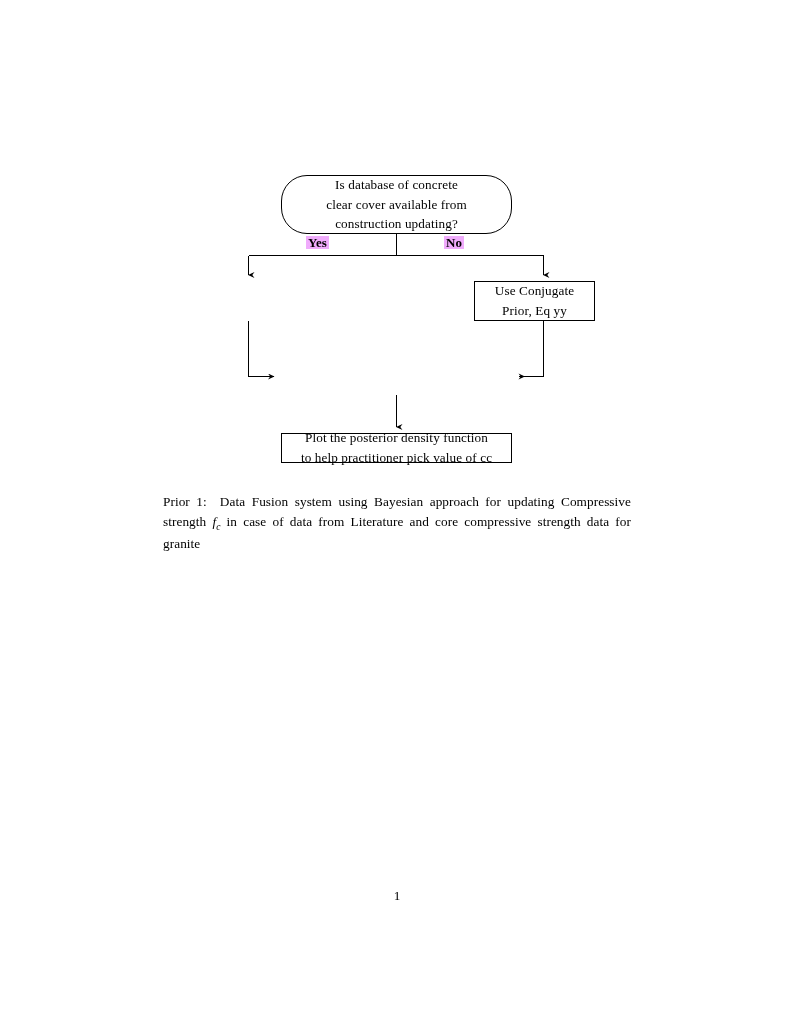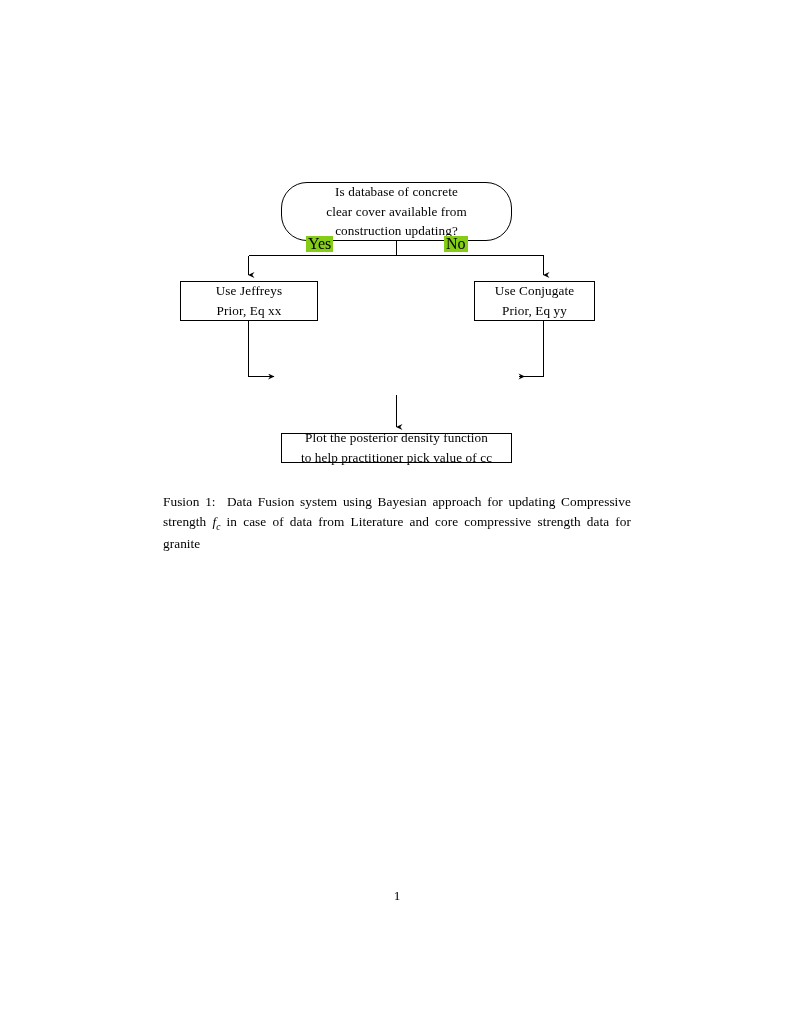--- a/index.html
+++ b/index.html
@@ -43,35 +43,36 @@
     align-items: center;
     justify-content: center;
     text-align: center;
     font-size: 13.2px;
     line-height: 1.48;
     letter-spacing: 0.1px;
     z-index: 3;
   }
   .flow-box .line { display: block; white-space: nowrap; }
 
-  #box-question { left: 281px; top: 182px; width: 231px; height: 59px; border-radius: 26px; }
+  #box-question { left: 281px; top: 175px; width: 231px; height: 59px; border-radius: 26px; }
   #box-jeffreys { left: 180px; top: 281px; width: 138px; height: 40px; }
   #box-conjugate { left: 474px; top: 281px; width: 121px; height: 40px; }
   #box-posterior { left: 281px; top: 357px; width: 231px; height: 38px; }
   #box-plot { left: 281px; top: 433px; width: 231px; height: 30px; }
 
   
   .edge-label {
     position: absolute;
-    font-size: 16px;
+    font-size: 13px;
     line-height: 1;
     white-space: nowrap;
     z-index: 4;
-    background: #84cc16;
+    background: #f0abfc;
     padding: 0 2px;
+    font-weight: bold;
   }
   #label-yes { left: 306px; top: 236px; }
   #label-no  { left: 444px; top: 236px; }
 
   
   #caption {
     position: absolute;
     left: 163px;
     top: 492px;
     width: 468px;
@@ -136,35 +137,31 @@
       <path d="M396.5,395 L396.5,427" marker-end="url(#arrow-down)"></path>
     </g>
   </svg>
 
   <div class="flow-box" id="box-question">
     <span class="line">Is database of concrete</span>
     <span class="line">clear cover available from</span>
     <span class="line">construction updating?</span>
   </div>
 
-  <div class="flow-box" id="box-jeffreys">
-    <span class="line">Use Jeffreys</span>
-    <span class="line">Prior, Eq xx</span>
-  </div>
 
   <div class="flow-box" id="box-conjugate">
     <span class="line">Use Conjugate</span>
     <span class="line">Prior, Eq yy</span>
   </div>
 
 
   <div class="flow-box" id="box-plot">
     <span class="line">Plot the posterior density function</span>
     <span class="line">to help practitioner pick value of cc</span>
   </div>
 
   <div class="edge-label" id="label-yes">Yes</div>
   <div class="edge-label" id="label-no">No</div>
 </div>
 
-<div id="caption"><span>Fusion 1:</span><span>&nbsp; </span><span>Data Fusion system using Bayesian approach for updating Compressive strength</span><span> </span><span class="mathvar"><span>f</span><sub>c</sub></span><span> </span><span>in case of data from Literature and core compressive strength data for granite</span></div>
+<div id="caption"><span>Prior 1:</span><span>&nbsp; </span><span>Data Fusion system using Bayesian approach for updating Compressive strength</span><span> </span><span class="mathvar"><span>f</span><sub>c</sub></span><span> </span><span>in case of data from Literature and core compressive strength data for granite</span></div>
 
 <div id="page-number">1</div>
 
 </body></html>

